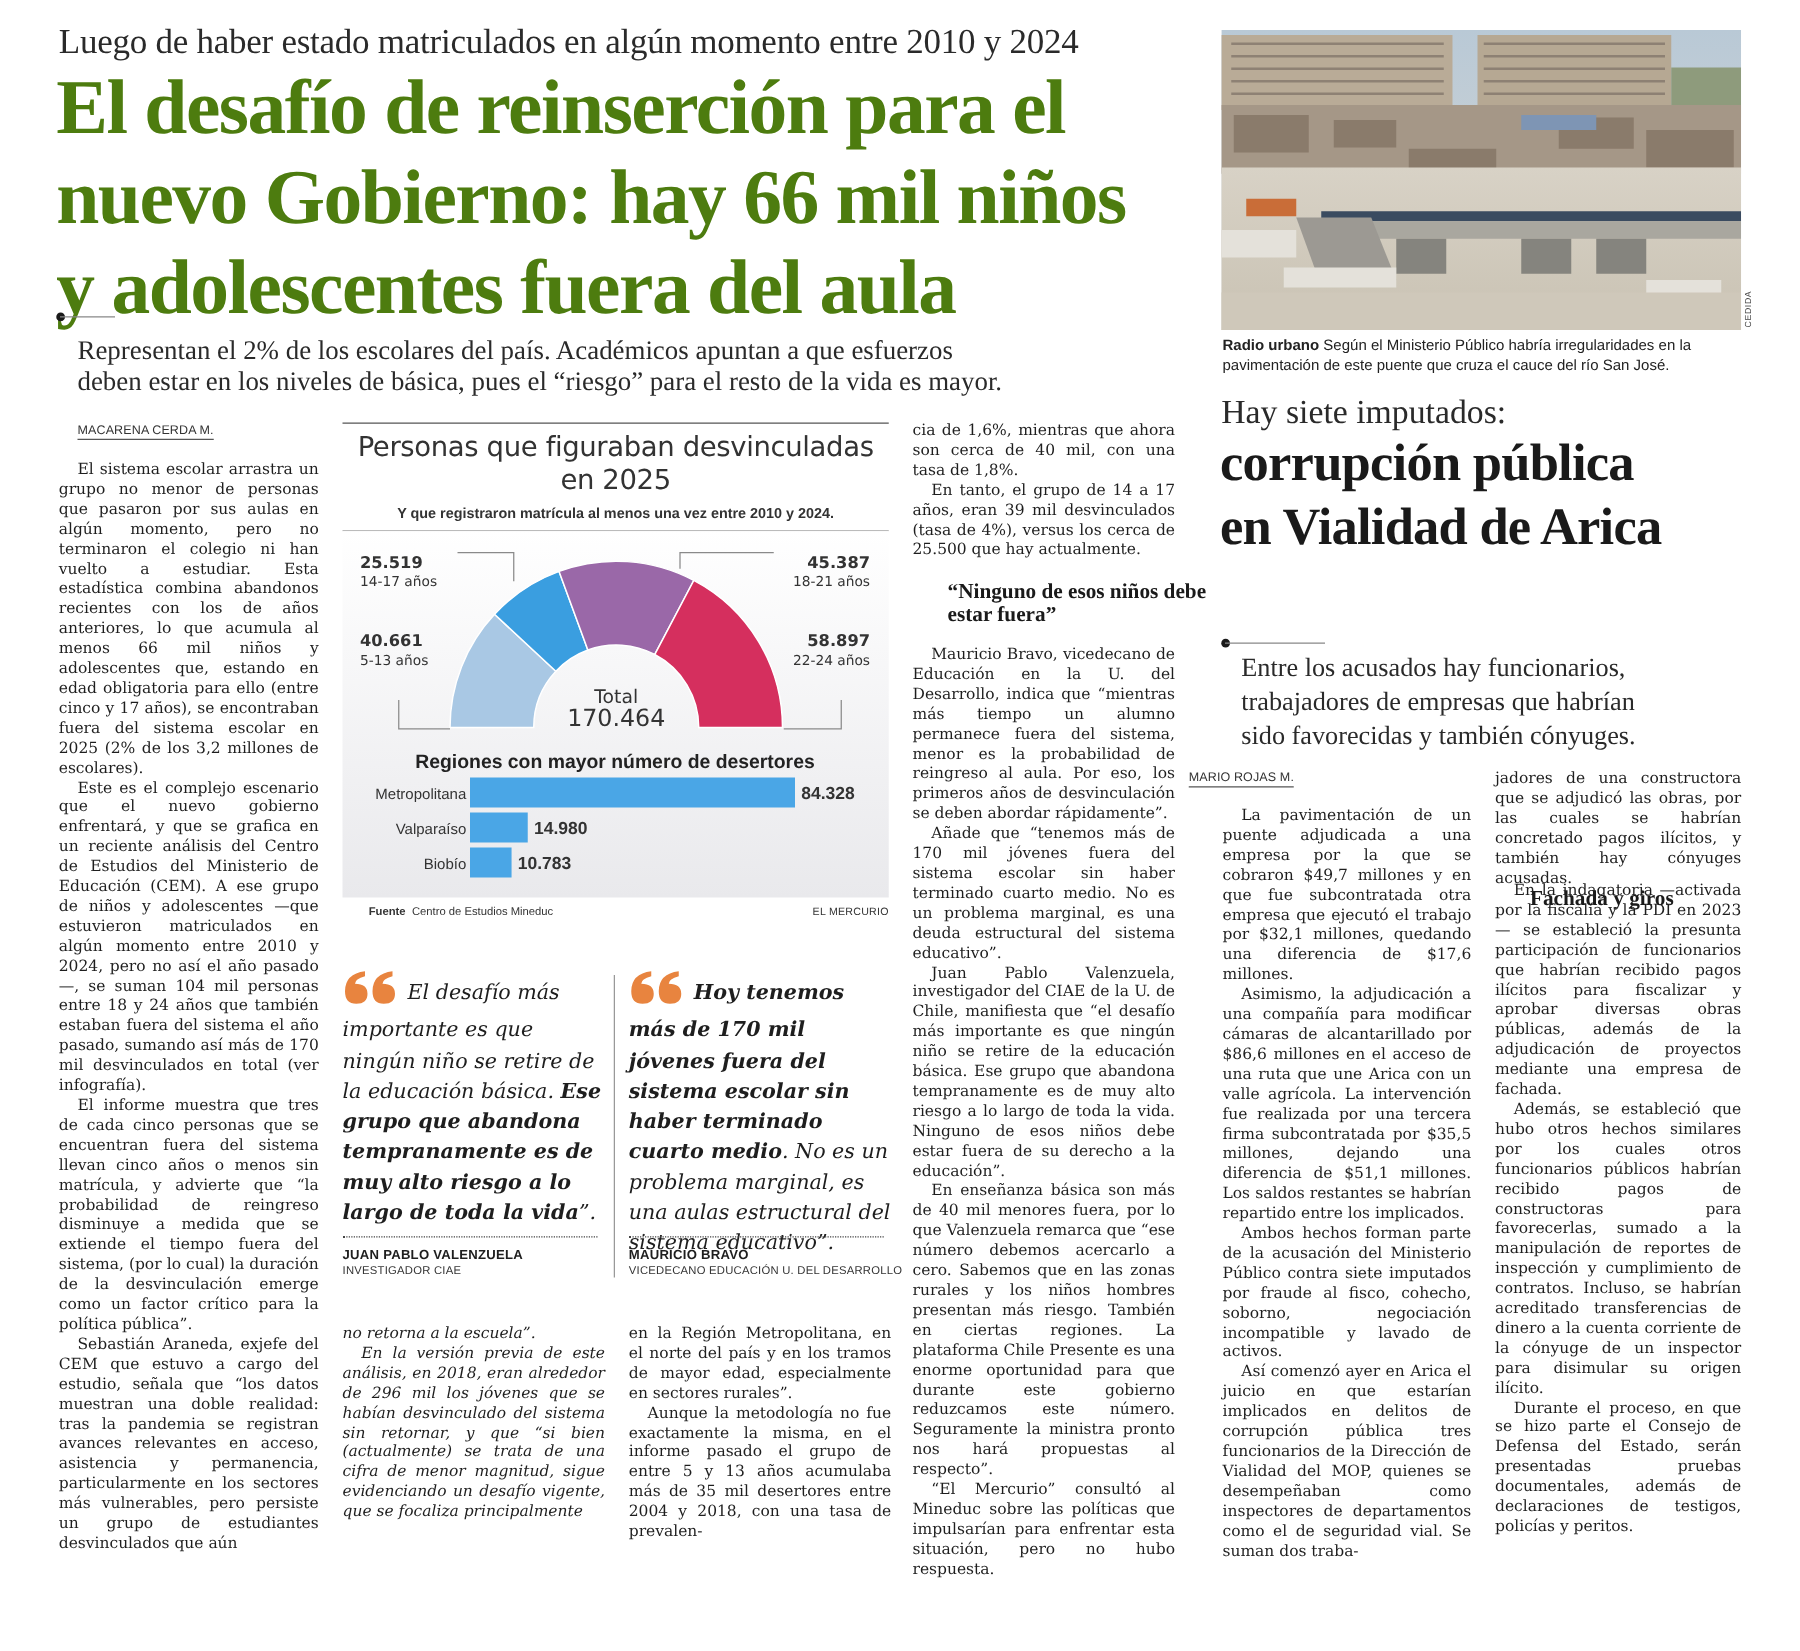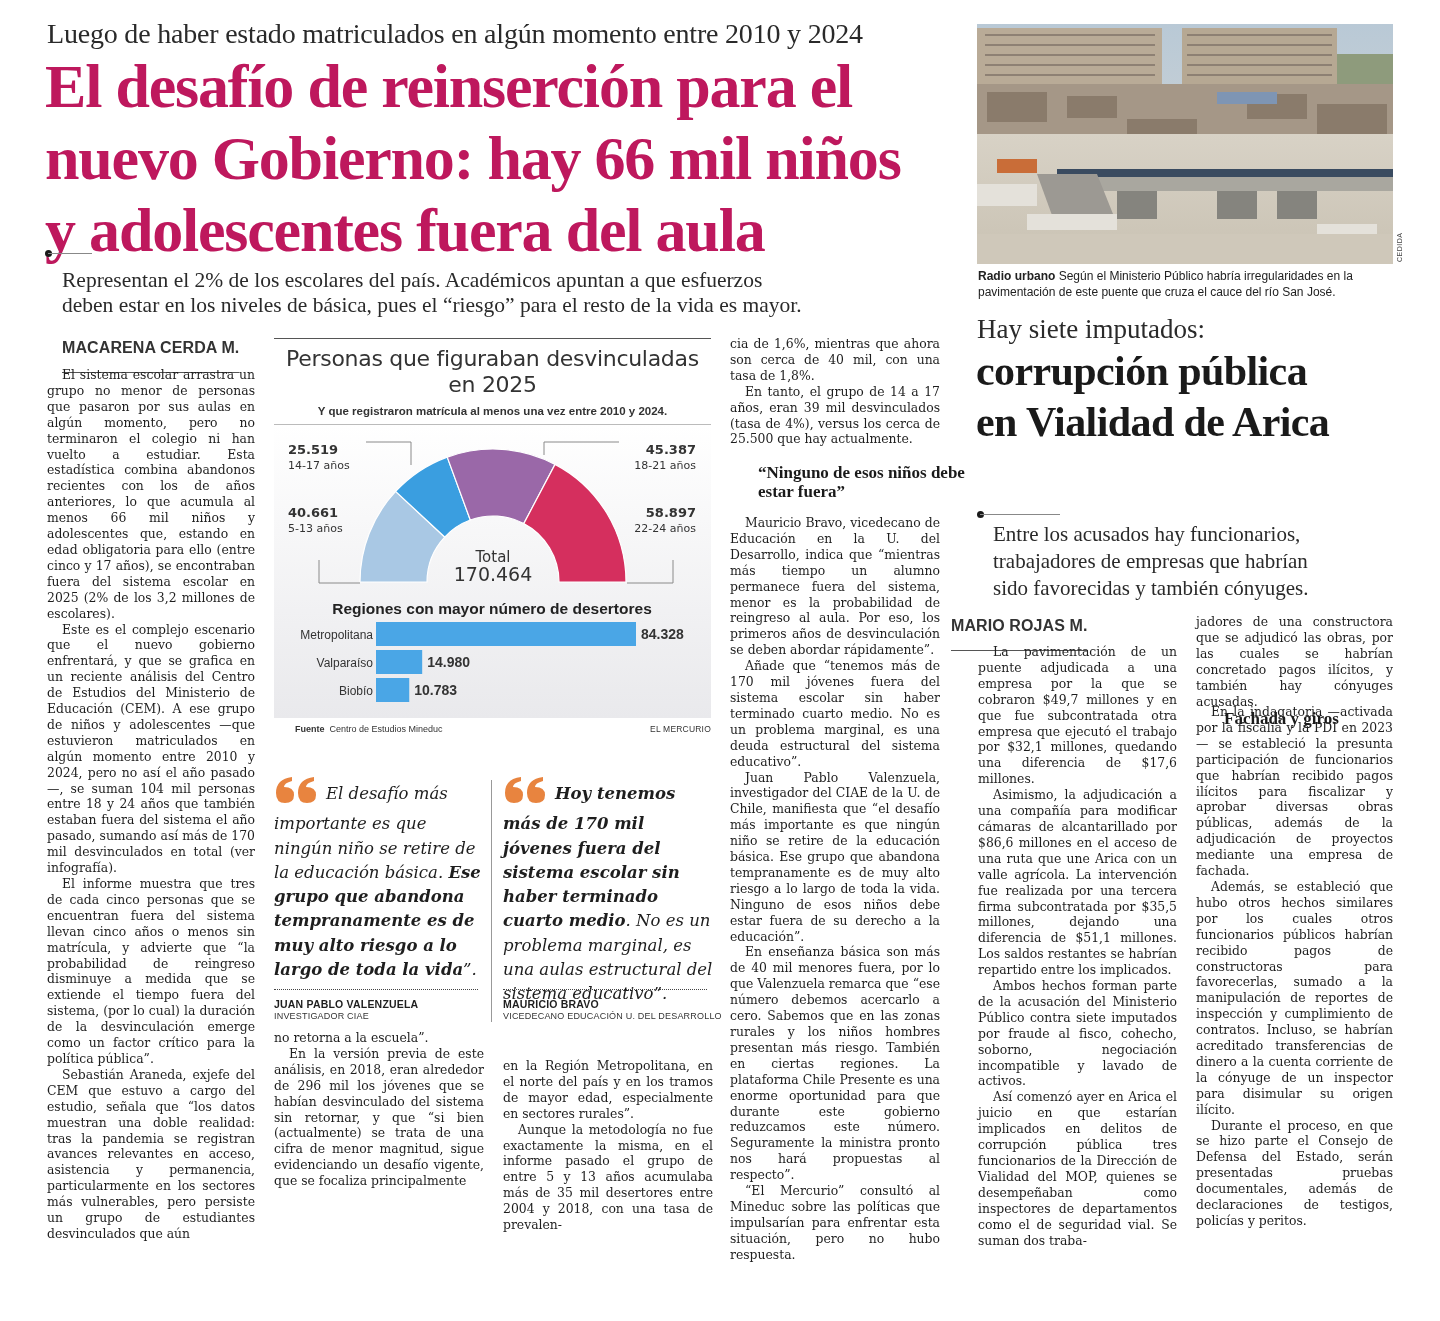--- a/index.html
+++ b/index.html
@@ -1,26 +1,26 @@
 <!DOCTYPE html>
 <html><head>
 <meta charset="utf-8">
 <style>
   * { box-sizing: border-box; margin: 0; padding: 0; }
   html, body { width: 1440px; height: 1321px; background: #ffffff; overflow: hidden; }
   body { position: relative; font-family: "DejaVu Serif", "Liberation Serif", serif; color: #1b1b1b; }
 
   
   #kicker-1 { position: absolute; left: 47px; top: 18px; font-family: "Liberation Serif", serif; font-size: 28px; color: #2a2a2a; letter-spacing: -0.2px; }
-  #headline-1 { position: absolute; left: 45px; top: 50px; width: 900px; font-family: "Liberation Serif", serif; font-size: 62px; line-height: 72px; color: #be185d; letter-spacing: -1.2px; }
+  #headline-1 { position: absolute; left: 45px; top: 50px; width: 900px; font-family: "Liberation Serif", serif; font-size: 62px; line-height: 72px; color: #4d7c0f; letter-spacing: -1.2px; }
   .deco-rule { position: absolute; height: 1px; background: #888; }
   .deco-dot { position: absolute; width: 7px; height: 7px; border-radius: 50%; background: #1a1a1a; }
   #deck-1 { position: absolute; left: 62px; top: 268px; width: 880px; font-family: "Liberation Serif", serif; font-size: 21.5px; line-height: 25px; color: #2a2a2a; }
 
-  .byline { position: absolute; font-family: "Liberation Sans", sans-serif; font-size: 16px; font-weight: bold; color: #333; border-bottom: 1px solid #555; padding-bottom: 15px; letter-spacing: 0.1px; }
+  .byline { position: absolute; font-family: "Liberation Sans", sans-serif; font-size: 10px; font-weight: normal; color: #333; border-bottom: 1px solid #555; padding-bottom: 1px; letter-spacing: 0.1px; }
 
   .col { position: absolute; font-family: "DejaVu Serif", serif; font-size: 12.4px; line-height: 15.9px; color: #1e1e1e; text-align: justify; }
   .col p { text-indent: 15px; hyphens: auto; }
   .col p.noindent { text-indent: 0; }
 
   .subhead { position: absolute; font-family: "Liberation Serif", serif; font-weight: bold; color: #1a1a1a; margin-left: 28px; }
 
   
   #infographic { position: absolute; left: 274px; top: 338px; width: 437px; height: 400px; }
   #info-toprule { position: absolute; left: 0; top: 0; width: 437px; height: 1px; background: #555; }
@@ -132,21 +132,21 @@
 
 <div class="pq" style="left:503px; top:775px; width:212px;">
   <span class="pq-mark"><svg width="46" height="30" viewBox="0 0 46 30">
         <path d="M2 18 Q2 4 18 2 L18 6 Q10 8 10 12 Q20 12 20 20 Q20 28 11 28 Q2 28 2 18Z M24 18 Q24 4 40 2 L40 6 Q32 8 32 12 Q42 12 42 20 Q42 28 33 28 Q24 28 24 18Z" fill="#e8843f"></path>
       </svg></span><b>Hoy tenemos más de 170 mil jóvenes fuera del sistema escolar sin haber terminado cuarto medio</b><span>. No es un problema marginal, es una aulas estructural del sistema educativo”.</span>
 </div>
 <div class="pq-dots" style="left:503px; top:989px; width:204px;"></div>
 <div class="pq-name" style="left:503px; top:998px;">MAURICIO BRAVO</div>
 <div class="pq-role" style="left:503px; top:1011px;">VICEDECANO EDUCACIÓN U. DEL DESARROLLO</div>
 
-<div class="col" style="left:274px; top:1030px; width:210px;">
+<div class="col" style="left:274px; top:1058px; width:210px;font-style:italic;">
   <p class="noindent">no retorna a la escuela”.</p>
   <p>En la versión previa de este análisis, en 2018, eran alrededor de 296 mil los jóvenes que se habían desvinculado del sistema sin retornar, y que “si bien (actualmente) se trata de una cifra de menor magnitud, sigue evidenciando un desafío vigente, que se focaliza principalmente</p>
 </div>
 
 <div class="col" style="left:503px; top:1058px; width:210px;">
   <p class="noindent">en la Región Metropolitana, en el norte del país y en los tramos de mayor edad, especialmente en sectores rurales”.</p>
   <p>Aunque la metodología no fue exactamente la misma, en el informe pasado el grupo de entre 5 y 13 años acumulaba más de 35 mil desertores entre 2004 y 2018, con una tasa de prevalen-</p>
 </div>
 
 <div class="col" style="left:730px; top:336px; width:210px;">

